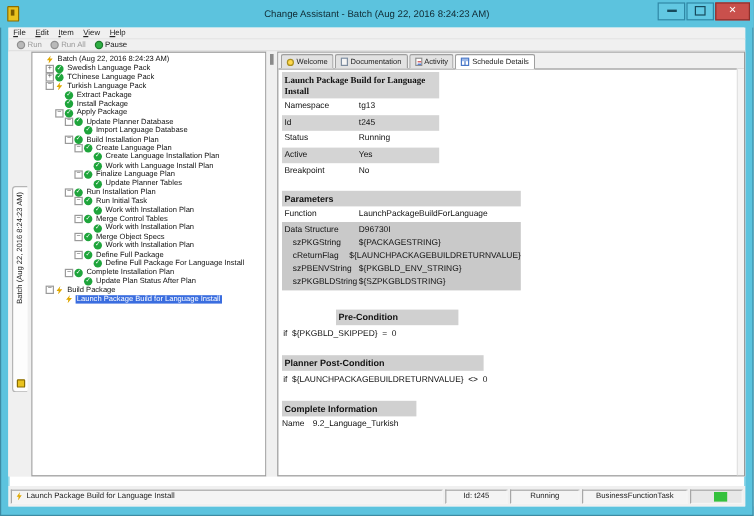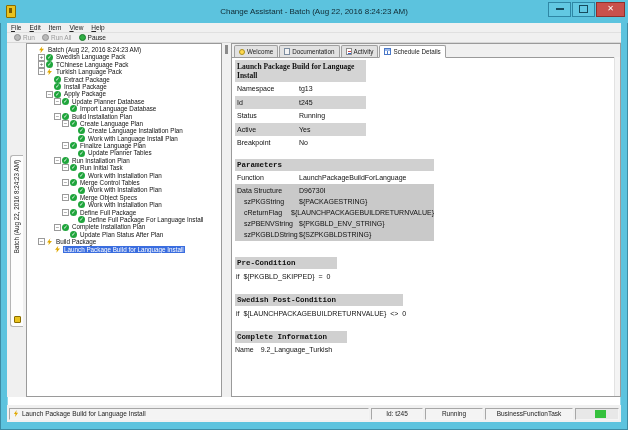--- a/index.html
+++ b/index.html
@@ -64,24 +64,24 @@
   .ic-grid{width:7px;height:7px;border:1px solid #4a78c8;box-sizing:border-box;background:
     linear-gradient(#9db9e8,#9db9e8) 0 0/7px 2px no-repeat,
     linear-gradient(#4a78c8,#4a78c8) 50% 0/1px 7px no-repeat,#fff;}
   .details{flex:1;padding:2px 0 0 3px;overflow:hidden;font-size:7px;color:#111;position:relative;}
   .vscroll{position:absolute;right:0;top:13px;bottom:0;width:5px;background:#f4f4f4;border-left:1px solid #e2e2e2;}
   .d-title{width:131px;background:#d4d4d4;font-family:"Liberation Serif","DejaVu Serif",serif;
     font-weight:bold;font-size:7.5px;padding:2px 2px;box-sizing:border-box;}
   .fieldrow{width:131px;height:13.5px;display:flex;align-items:center;}
   .fieldrow.shaded{background:#d4d4d4;}
   .fieldrow .lbl{width:64px;padding-left:2px;box-sizing:border-box;}
-  .d-head{background:#d0d0d0;font-family:Liberation Mono, monospace;font-weight:bold;font-size:7.5px;
+  .d-head{background:#d0d0d0;font-family:Liberation Sans, sans-serif;font-weight:bold;font-size:7.5px;
     padding:2px 2px;box-sizing:border-box;}
   .w-params{width:199px;}
-  .w-pre{width:102px;}
+  .w-pre{width:102px;margin-left:45px;}
   .w-fail{width:168px;}
   .w-pkg{width:112px;}
   .prow{width:199px;height:13px;display:flex;align-items:center;}
   .prow .lbl{width:64px;padding-left:2px;box-sizing:border-box;}
   .ds-block{width:199px;background:#c9c9c9;padding:1px 0;}
   .ds-row{height:11px;display:flex;align-items:center;}
   .ds-row .lbl{width:64px;padding-left:2px;box-sizing:border-box;}
   .ds-row.sub .lbl{padding-left:9px;}
   .expr{margin:4px 0 0 1px;white-space:pre;}
   .gap13{height:9px;} .gap16{height:16px;} .gap14{height:14px;}
@@ -369,21 +369,21 @@
                 <span>${SZPKGBLDSTRING}</span>
               </div>
             </div>
         </div>
 
         <div class="gap16"></div>
         <div class="d-head w-pre">Pre-Condition</div>
         <div class="expr">if  ${PKGBLD_SKIPPED}  =  0</div>
 
         <div class="gap14"></div>
-        <div class="d-head w-fail">Swedish Post-Condition</div>
+        <div class="d-head w-fail">Planner Post-Condition</div>
         <div class="expr">if  ${LAUNCHPACKAGEBUILDRETURNVALUE}  &lt;&gt;  0</div>
 
         <div class="gap14"></div>
         <div class="d-head w-pkg">Complete Information</div>
         <div class="namerow">
           <span class="lbl">Name</span>
           <span>9.2_Language_Turkish</span>
         </div>
       </div>
       <div class="vscroll"></div>

